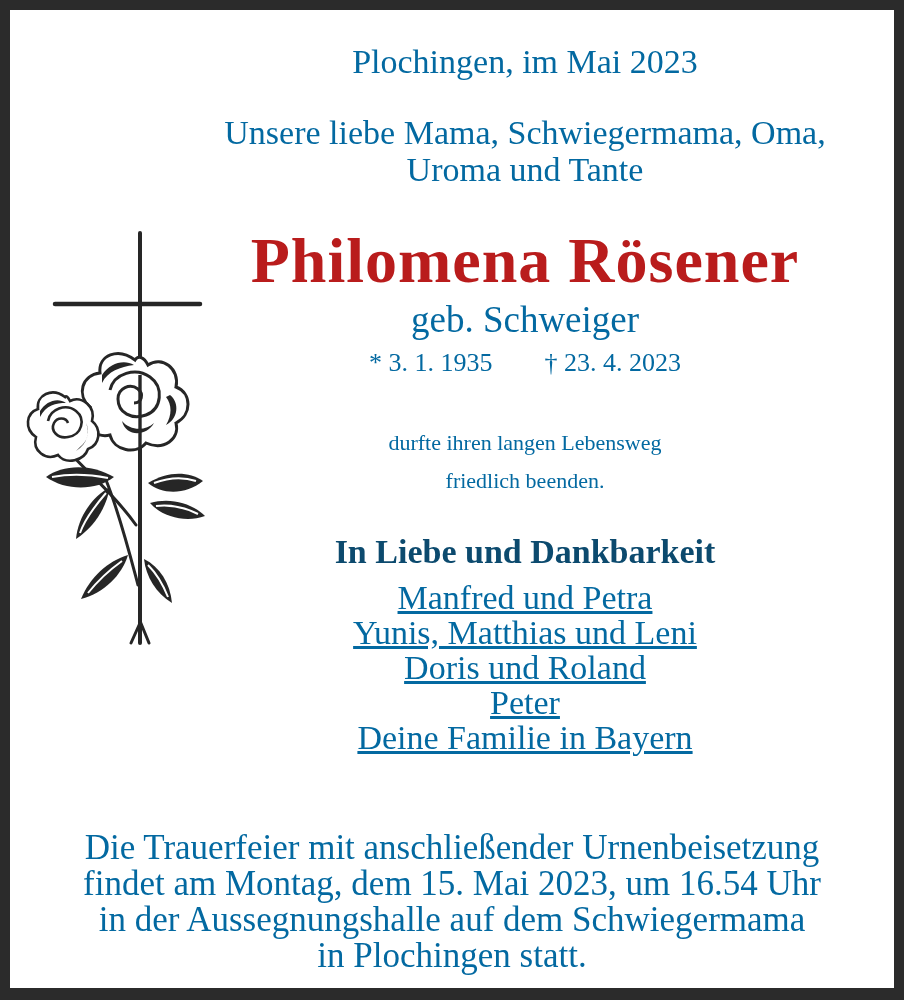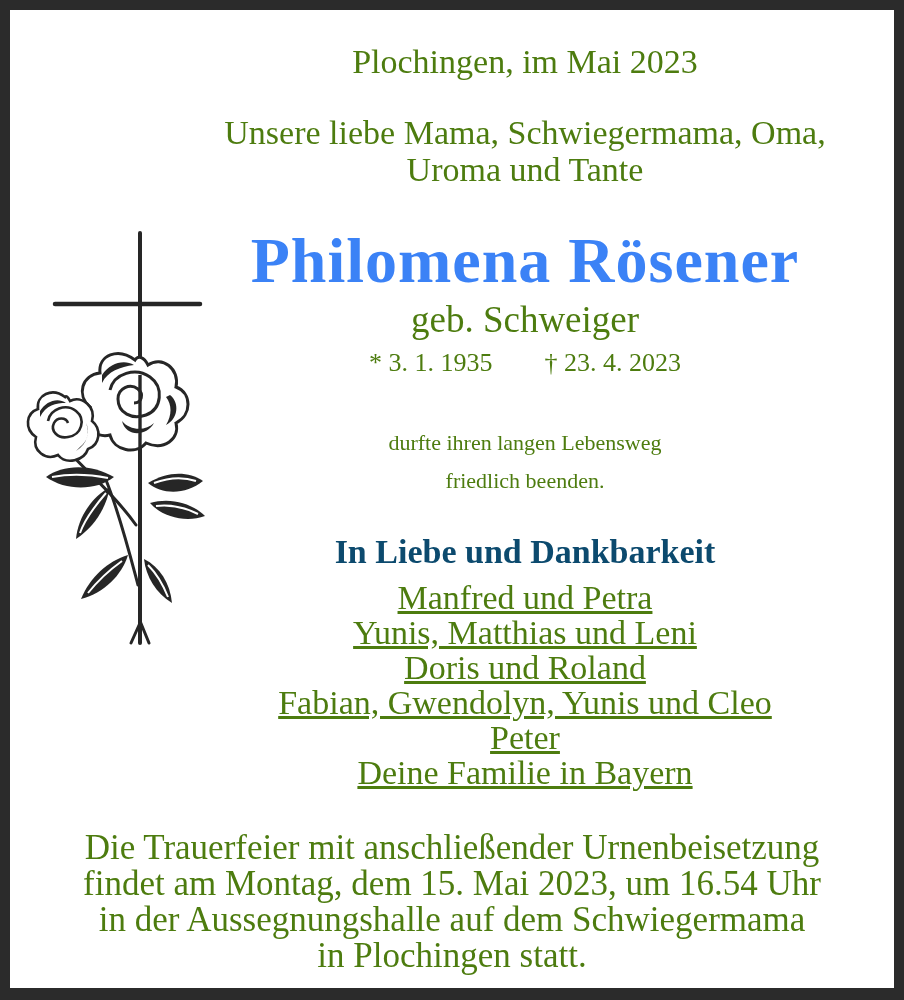--- a/index.html
+++ b/index.html
@@ -20,34 +20,34 @@
     overflow: hidden;
   }
   .inner {
     position: relative;
     width: 100%;
     height: 100%;
   }
   .txt {
     position: absolute;
     text-align: center;
-    color: #4d7c0f;
+    color: #0369a1;
   }
   
   .col {
     left: 150px;
     right: 4px;
   }
   .full {
     left: 0;
     right: 0;
   }
   .dateline   { top: 32px;  font-size: 34px; line-height: 40px; }
   .intro      { top: 104px; font-size: 34px; line-height: 37px; }
-  .name       { top: 214px; font-size: 64px; line-height: 74px; font-weight: bold; color: #3b82f6; letter-spacing: 1px; }
+  .name       { top: 214px; font-size: 64px; line-height: 74px; font-weight: bold; color: #b91c1c; letter-spacing: 1px; }
   .maiden     { top: 292px; font-size: 37px; line-height: 36px; }
   .dates      { top: 334px; font-size: 26px; line-height: 38px; }
   .dates .gap { display: inline-block; width: 52px; }
   .life       { top: 414px; font-size: 22px; line-height: 38px; }
   .closing    { top: 524px; font-size: 34px; line-height: 36px; font-weight: bold; color: #0c4a6e; }
   .mourners   { top: 570px; font-size: 34px; line-height: 35px; text-decoration: underline; }
   .funeral    { top: 820px; font-size: 35px; line-height: 36px; }
   .illustration {
     position: absolute;
     left: 0px;
@@ -124,21 +124,20 @@
       <div>durfte ihren langen Lebensweg</div>
       <div>friedlich beenden.</div>
     </div>
 
     <div class="txt col closing">In Liebe und Dankbarkeit</div>
 
     <div class="txt col mourners">
       <div>Manfred und Petra</div>
       <div>Yunis, Matthias und Leni</div>
       <div>Doris und Roland</div>
-      <div>Fabian, Gwendolyn, Yunis und Cleo</div>
       <div>Peter</div>
       <div>Deine Familie in Bayern</div>
     </div>
 
     <div class="txt full funeral">
       <div>Die Trauerfeier mit anschließender Urnenbeisetzung</div>
       <div>findet am Montag, dem 15. Mai 2023, um 16.54 Uhr</div>
       <div>in der Aussegnungshalle auf dem Schwiegermama</div>
       <div>in Plochingen statt.</div>
     </div>

